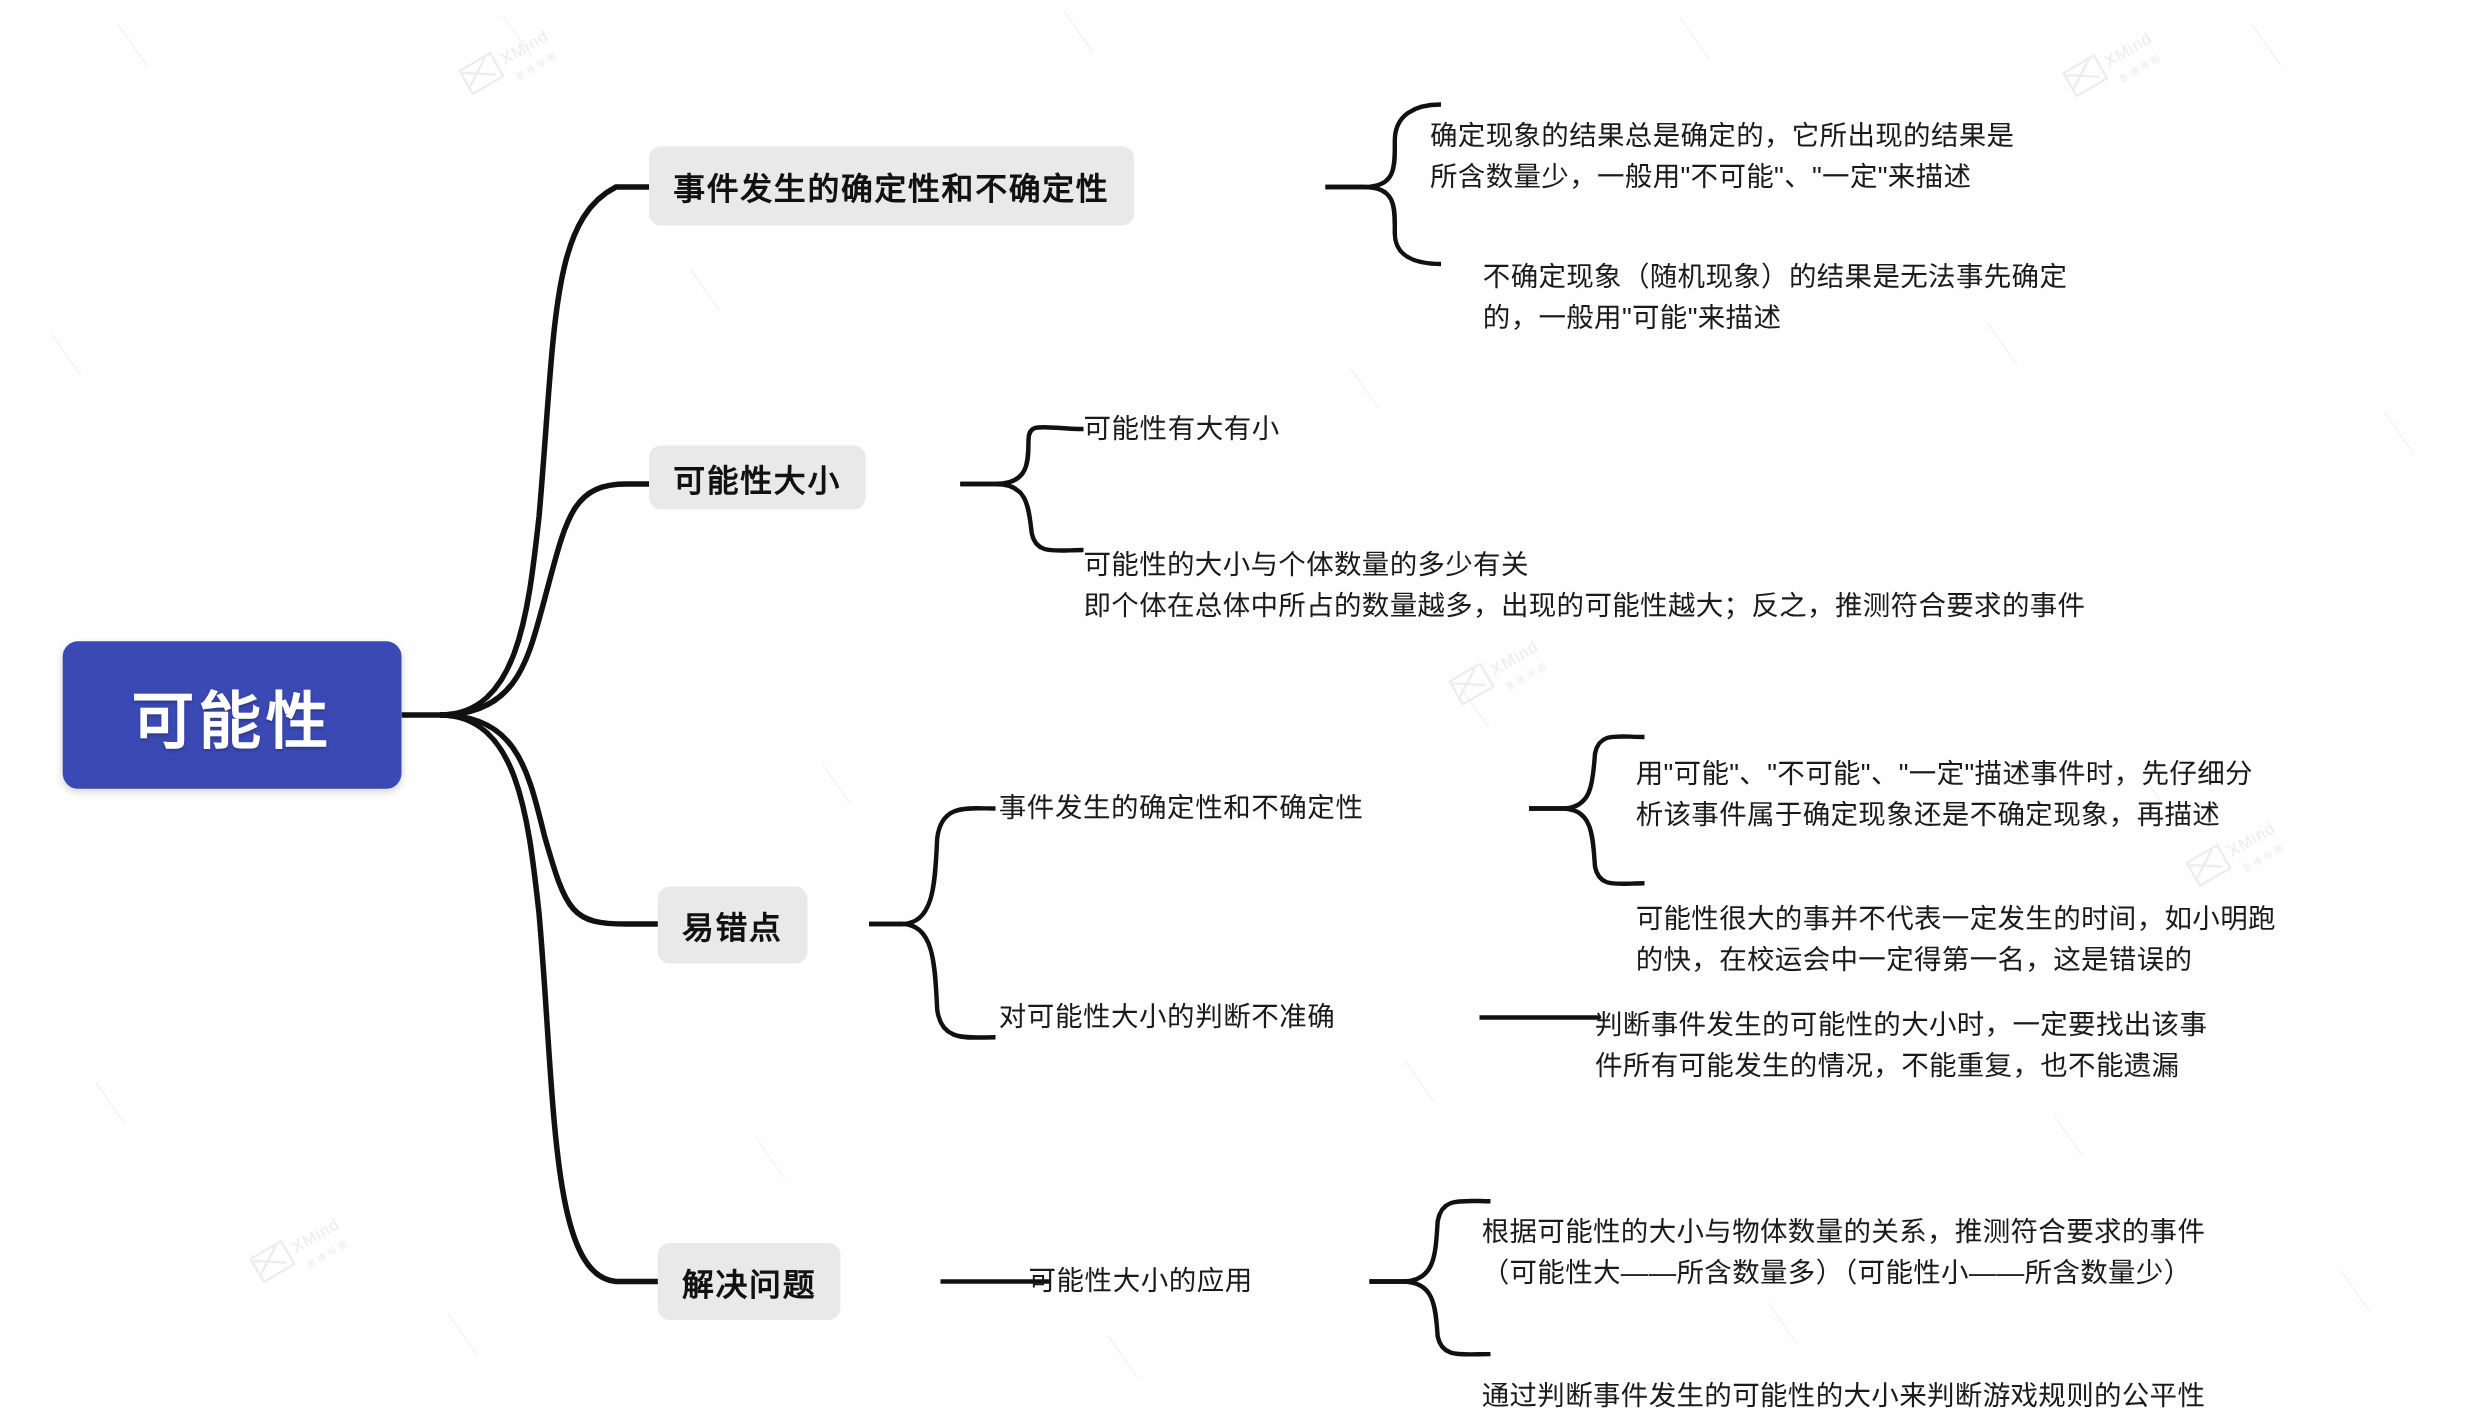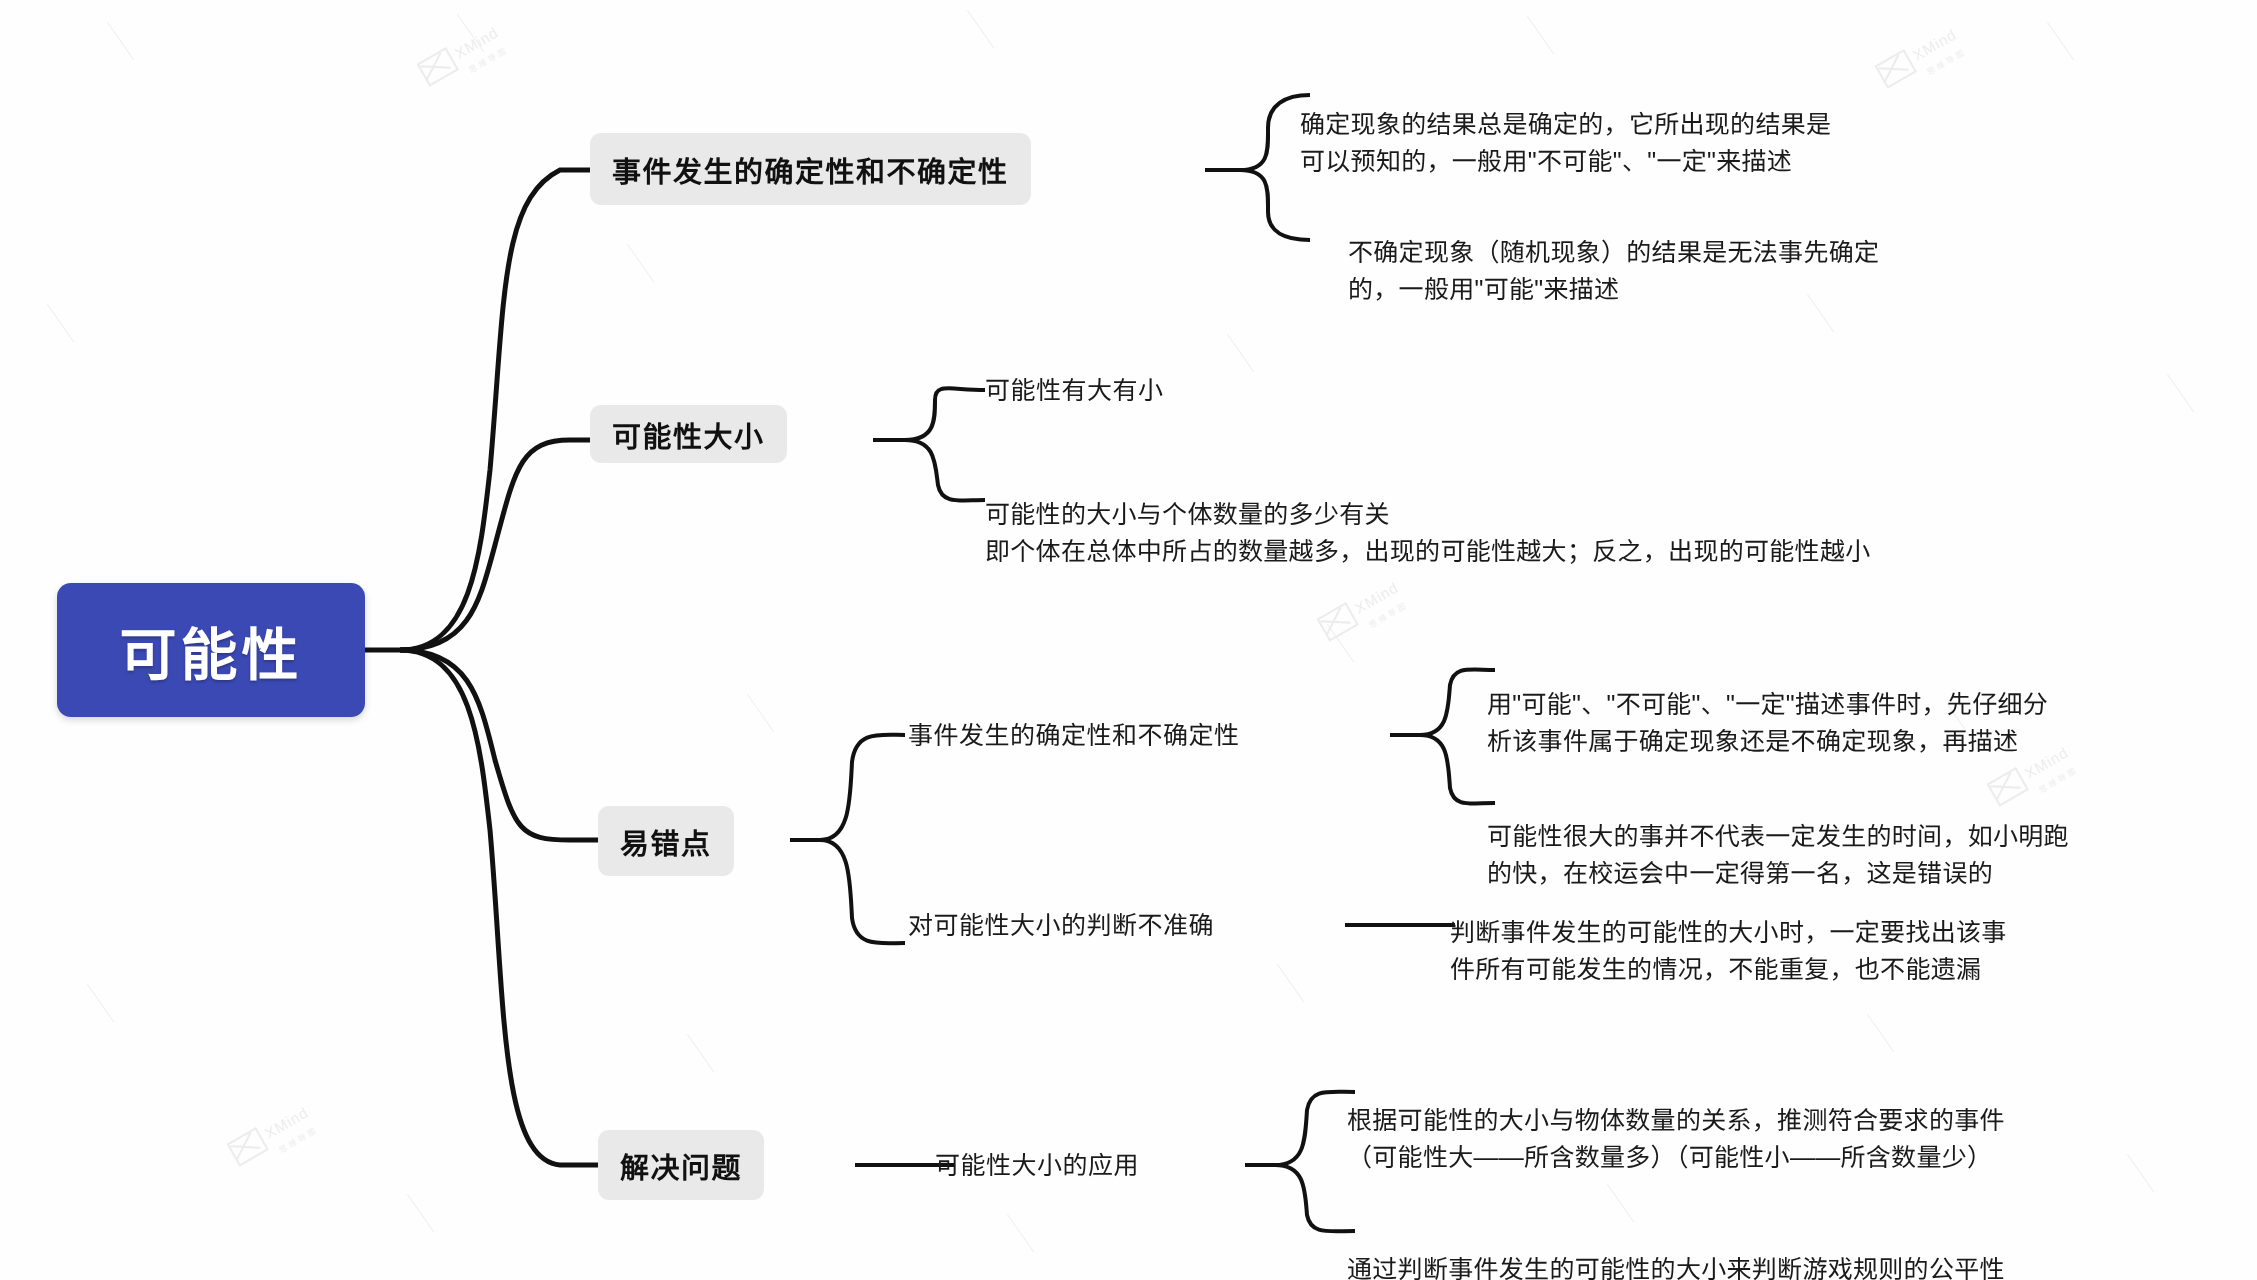--- a/index.html
+++ b/index.html
@@ -217,36 +217,36 @@
 
   <div class="node root-node" style="left:57px; top:583px; width:308px; height:134px;">
     <span>可能性</span>
   </div>
 
   <div class="node branch-node" style="left:590px; top:133px; height:72px;">
     <span>事件发生的确定性和不确定性</span>
   </div>
   <div class="node leaf-node" style="left:1300px; top:68px; width:680px;">
     <span>确定现象的结果总是确定的，它所出现的结果是
-可以预知的，一般用"不可能"、"一定"来描述</span>
+所含数量少，一般用"不可能"、"一定"来描述</span>
   </div>
   <div class="node leaf-node" style="left:1300px; top:196px; width:680px;margin-left:48px;">
     <span>不确定现象（随机现象）的结果是无法事先确定
 的，一般用"可能"来描述</span>
   </div>
 
   <div class="node branch-node" style="left:590px; top:405px; height:58px;">
     <span>可能性大小</span>
   </div>
   <div class="node topic-node" style="left:985px; top:372px;">
     <span>可能性有大有小</span>
   </div>
   <div class="node leaf-node" style="left:985px; top:458px; width:1160px;">
     <span>可能性的大小与个体数量的多少有关
-即个体在总体中所占的数量越多，出现的可能性越大；反之，出现的可能性越小</span>
+即个体在总体中所占的数量越多，出现的可能性越大；反之，推测符合要求的事件</span>
   </div>
 
   <div class="node branch-node" style="left:598px; top:806px; height:70px;">
     <span>易错点</span>
   </div>
   <div class="node topic-node" style="left:908px; top:717px;">
     <span>事件发生的确定性和不确定性</span>
   </div>
   <div class="node leaf-node" style="left:1487px; top:648px; width:700px;">
     <span>用"可能"、"不可能"、"一定"描述事件时，先仔细分

